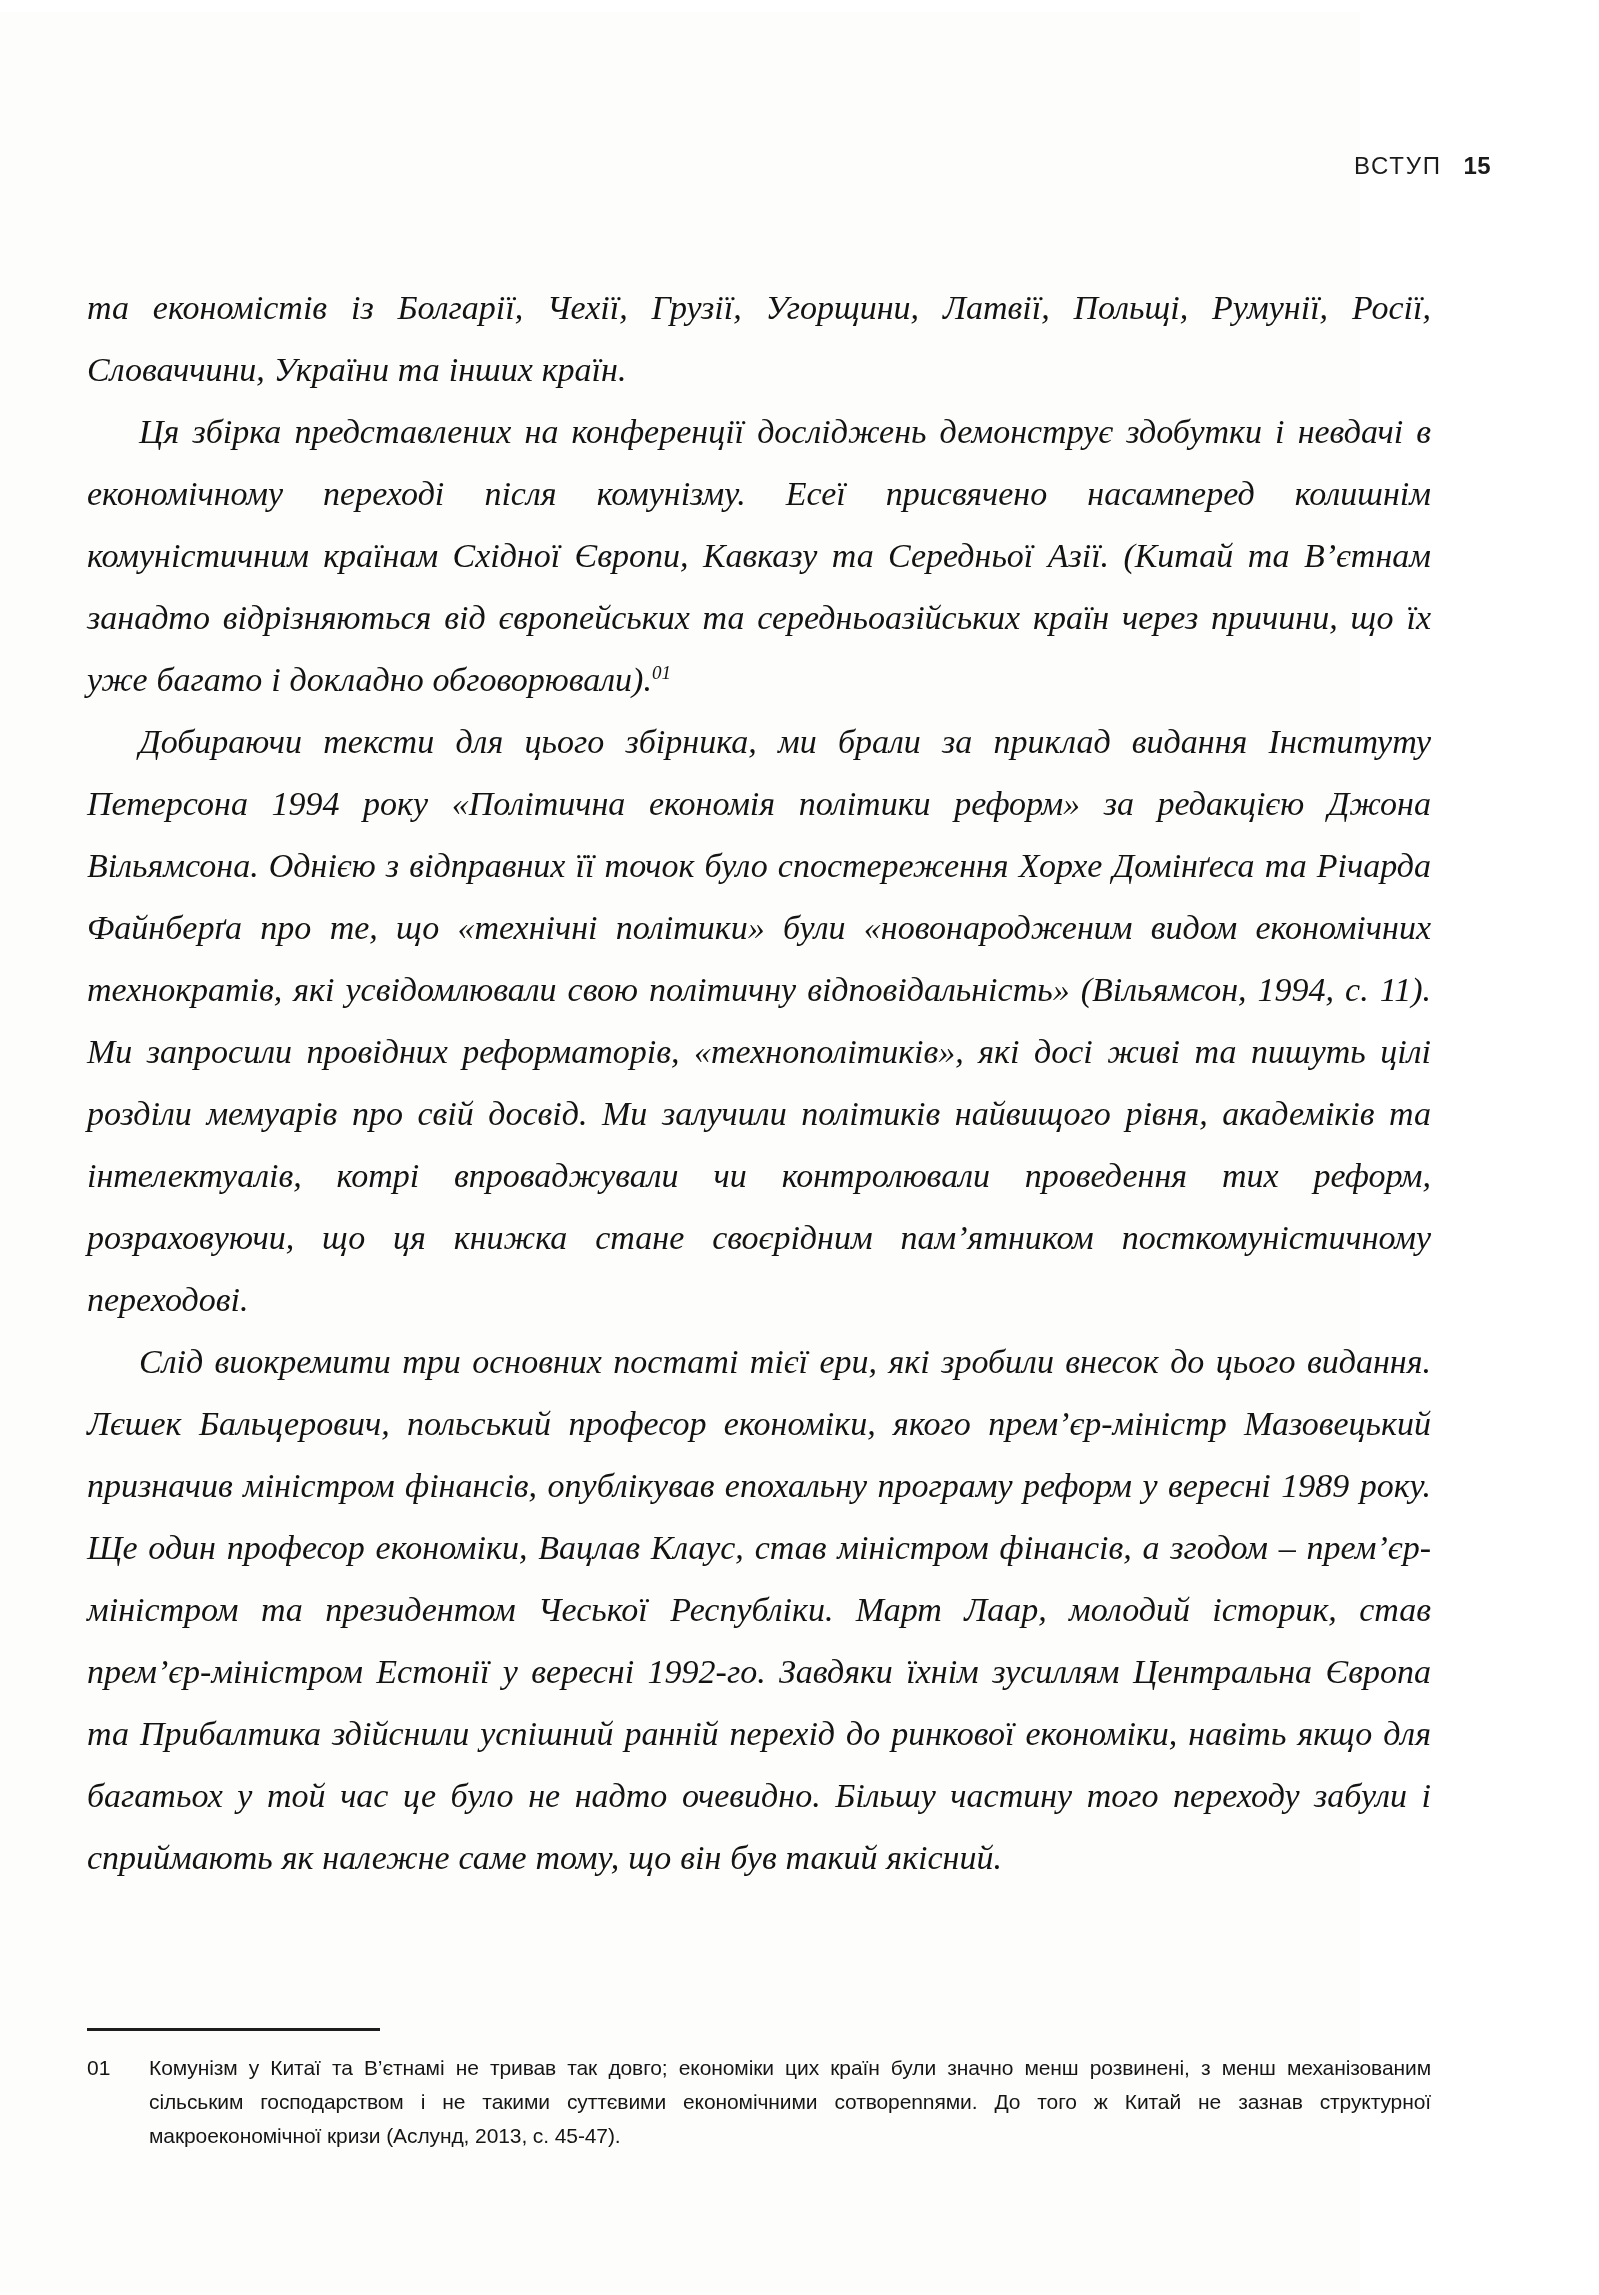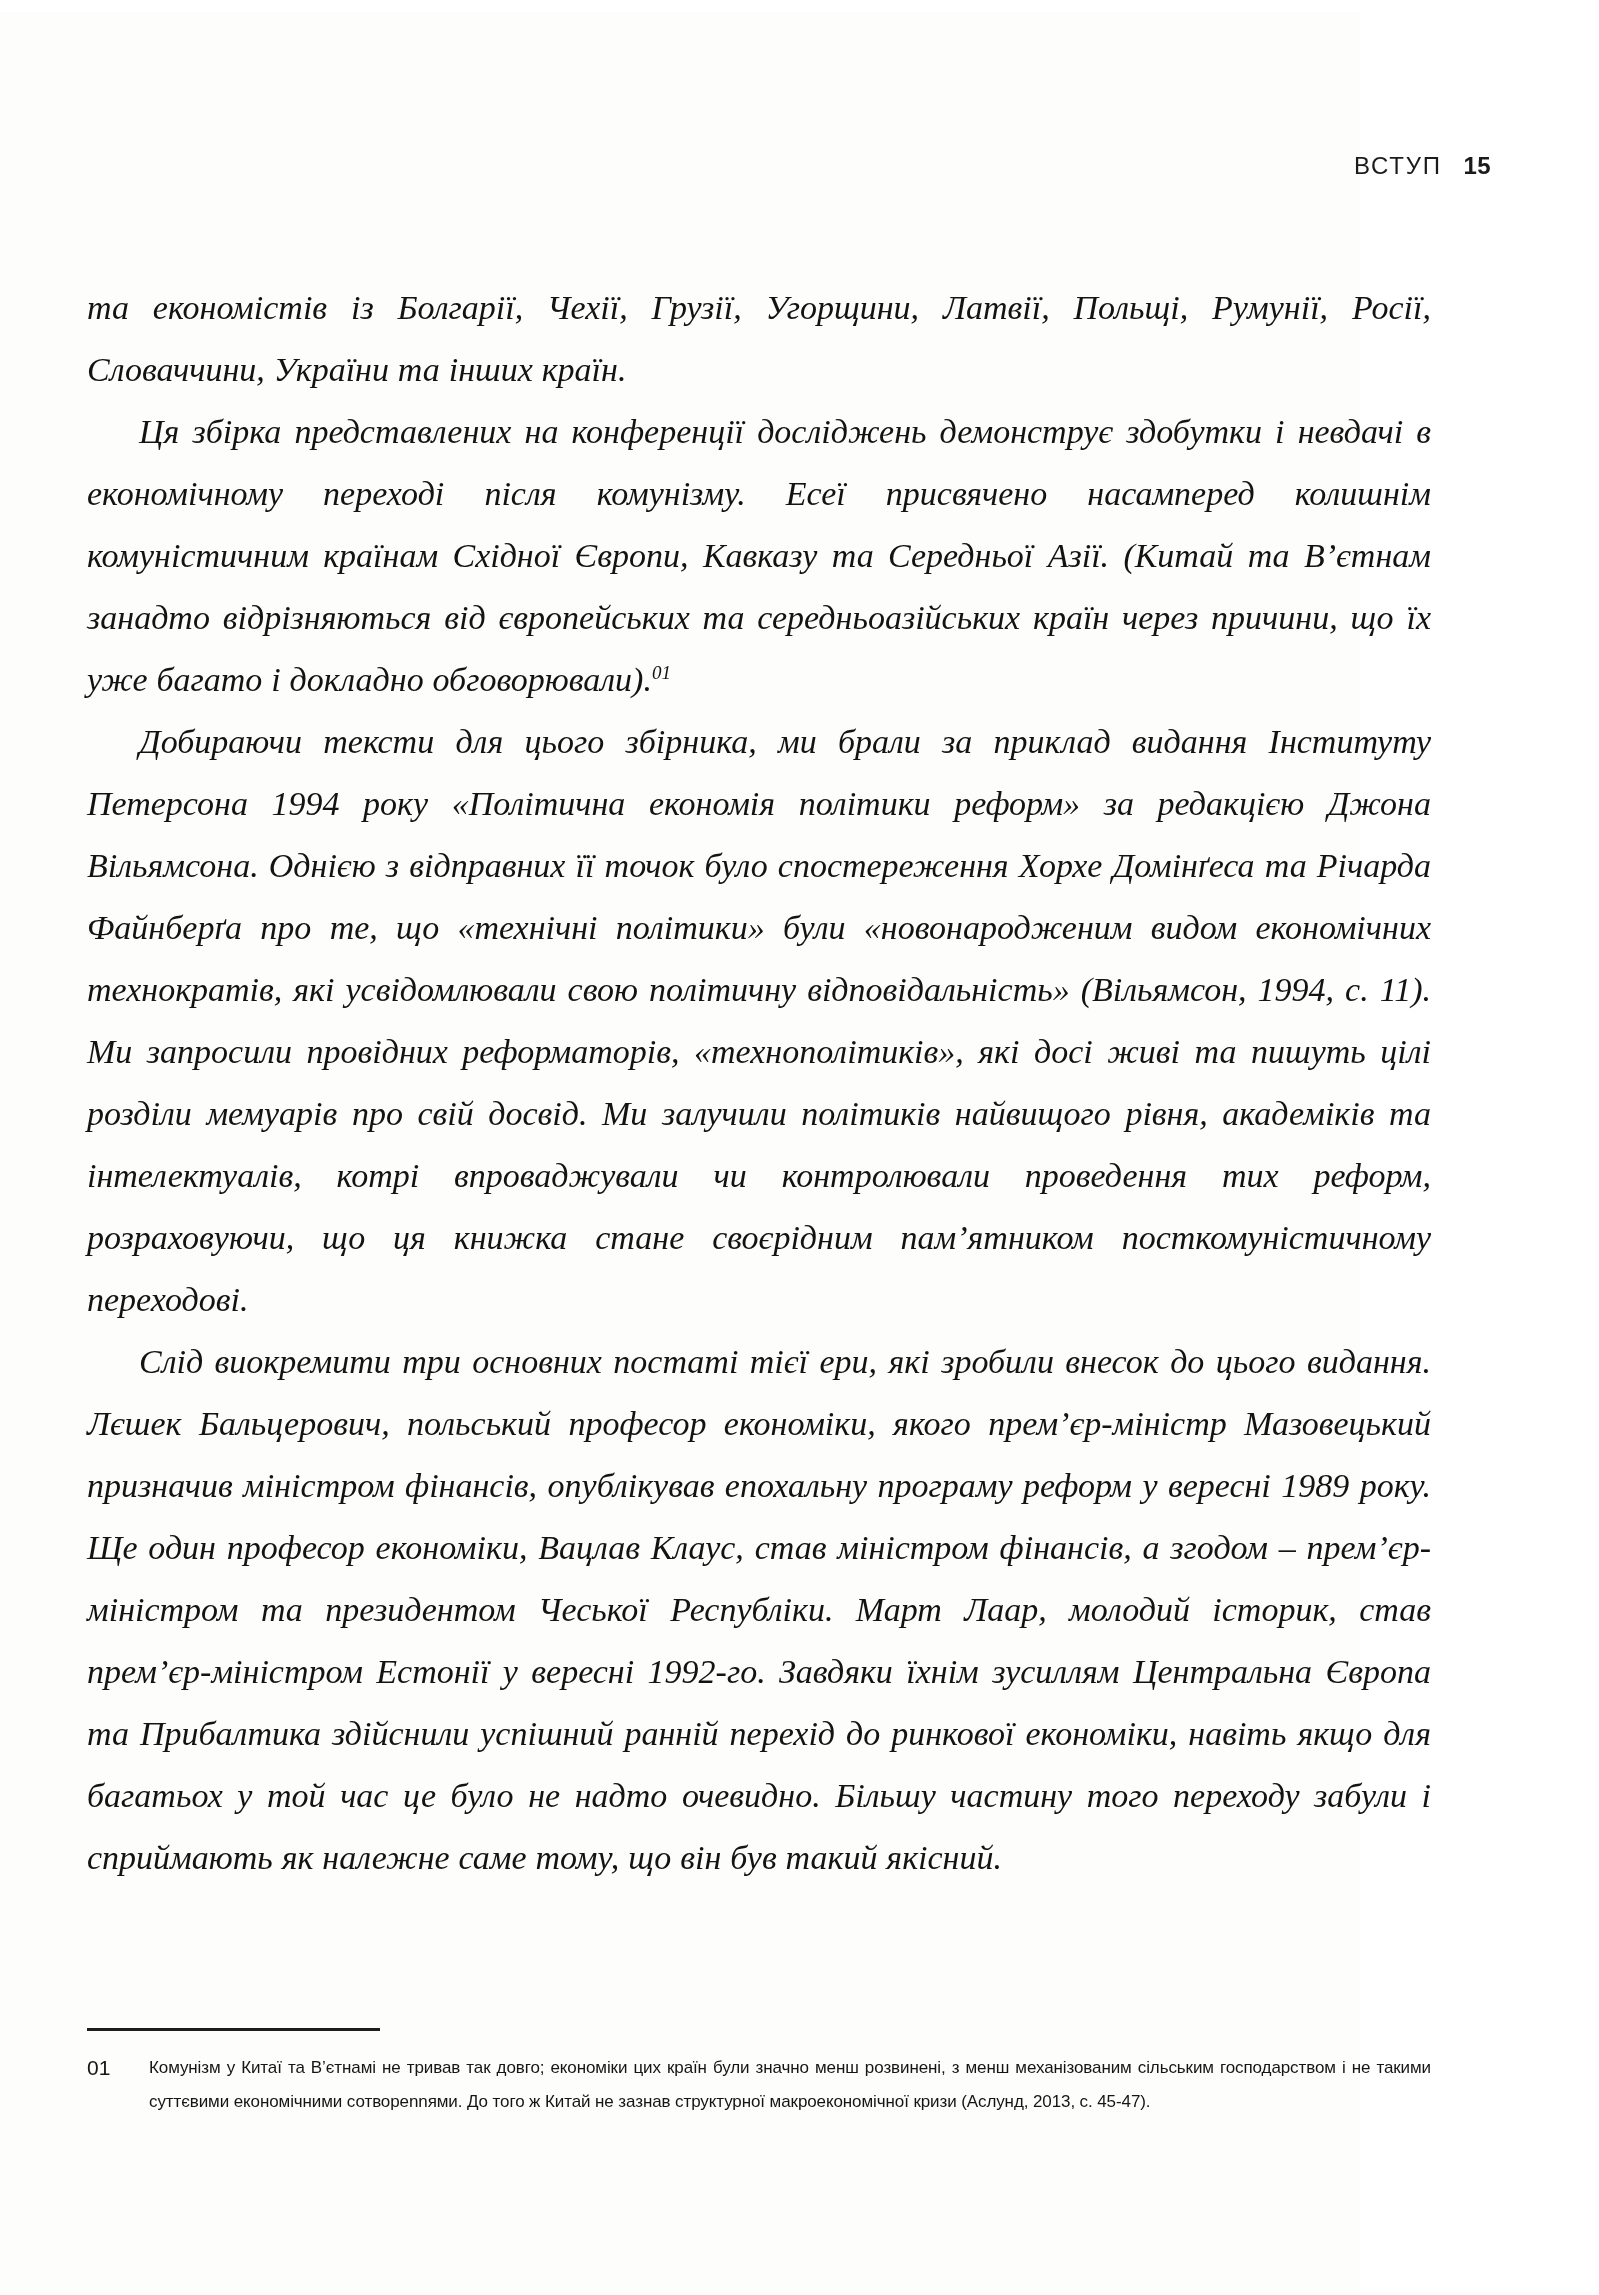--- a/index.html
+++ b/index.html
@@ -94,21 +94,21 @@
   }
   .footnote-num {
     flex: 0 0 auto;
     width: 62px;
     font-size: 21px;
     line-height: 34px;
     color: #151515;
   }
   .footnote-text {
     flex: 1 1 auto;
-    font-size: 17px;
+    font-size: 21px;
     line-height: 34px;
     text-align: justify;
     text-align-last: left;
     color: #151515;
     letter-spacing: -0.1px;
   }
 </style>
 </head>
 <body>
 

